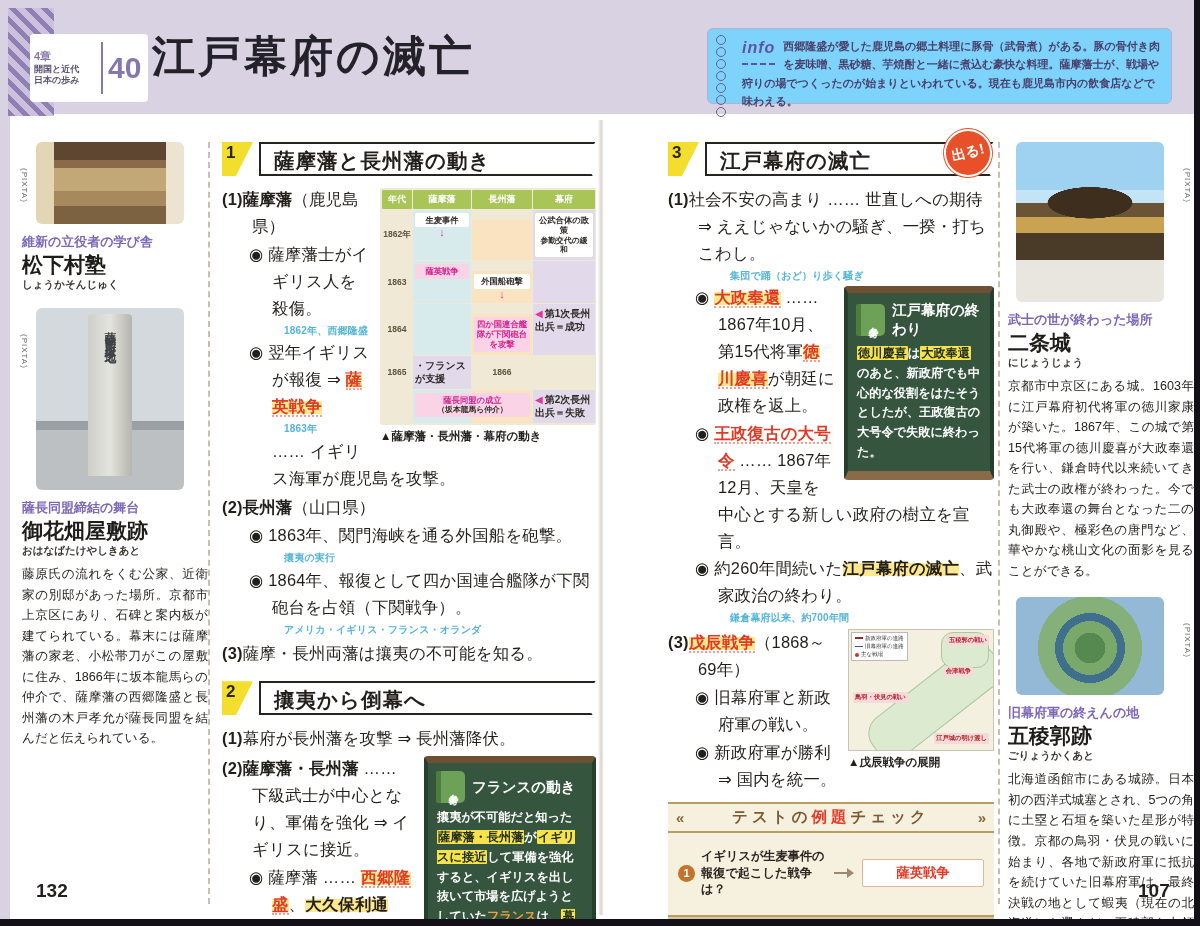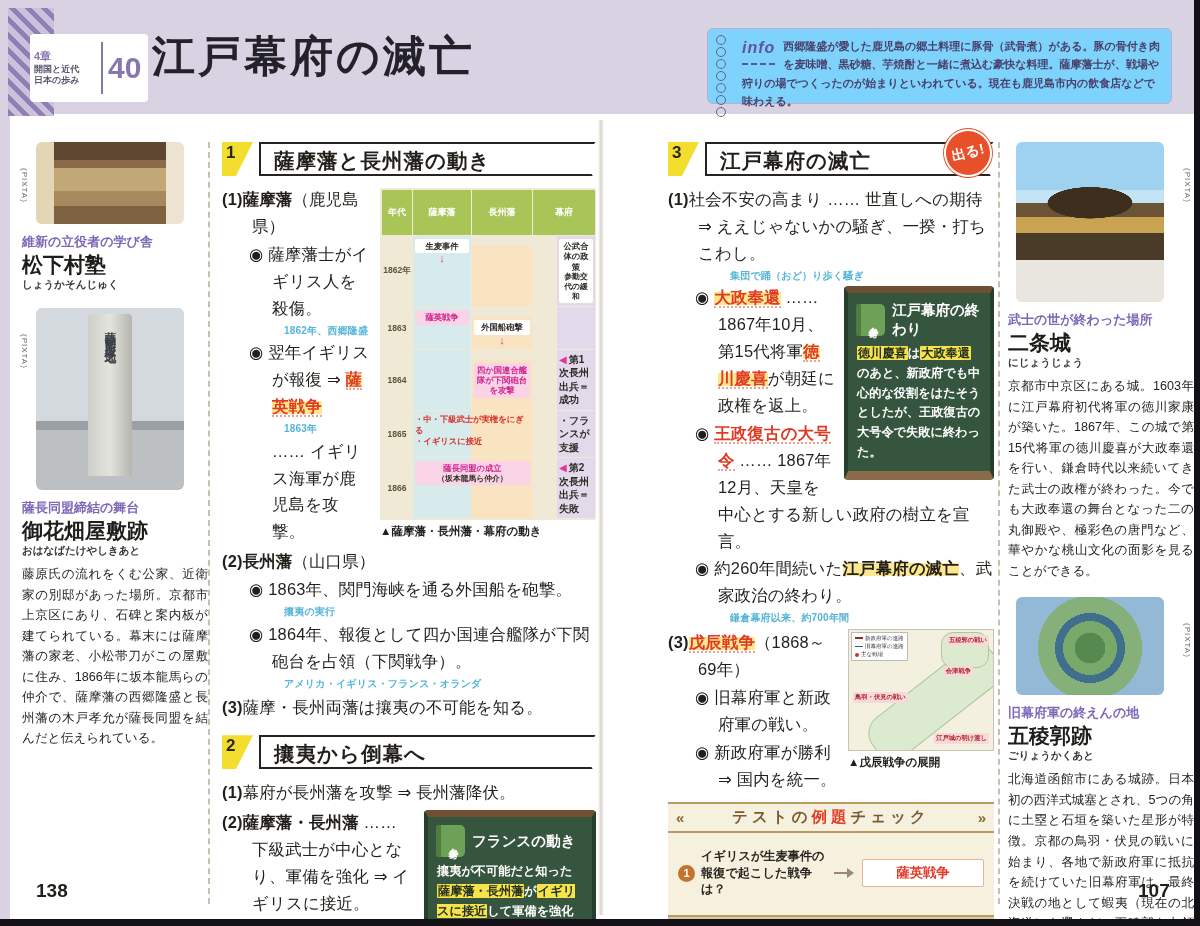--- a/index.html
+++ b/index.html
@@ -94,23 +94,23 @@
   .sg-bh{font-weight:700;background:linear-gradient(to top,rgba(0,0,0,0) 8%,#fde88f 8% 80%,rgba(0,0,0,0) 80%);}
   .sg-a{color:#55b5d8;font-size:10px;font-weight:700;}
   .sg-w{color:#fff;} .sg-or{color:#f2a13c;font-weight:700;}
   .sg-hl{background:#f6e34a;color:#23301f;padding:0 1px;border-radius:1px;}
 
   
   .timeline{float:right;width:216px;margin:2px 0 6px 10px;}
   .tl-grid{display:grid;grid-template-columns:30px 58px 60px 62px;gap:1px;background:#efe9d6;
            padding:2px;border-radius:2px;}
   .tl-h{background:#a9c457;color:#fff;font-size:9px;font-weight:700;text-align:center;
-        padding:16px 0;border-radius:1px;}
+        padding:3px 0;border-radius:1px;}
   .tl-y{font-size:8.5px;font-weight:700;color:#5c5338;display:flex;align-items:center;justify-content:center;text-align:right;}
-  .c-s{background:#d7eaec;} .c-c{background:#fae3c1;margin-top:10px;} .c-b{background:#e2d9eb;margin-left:24px;}
+  .c-s{background:#d7eaec;} .c-c{background:#fae3c1;margin-top:10px;} .c-b{background:#e2d9eb;}
   .cell{padding:3px 2px;min-height:30px;box-sizing:border-box;}
   .tbox{background:#fff;border-radius:2px;font-size:8.3px;line-height:1.25;text-align:center;
         color:#2f2b26;padding:2px;font-weight:700;}
   .tbox.pk{background:#fbd3e6;color:#d1268f;}
   .tbox .sub{display:block;color:#2f2b26;font-weight:700;font-size:7.8px;}
   .darr{color:#e0379f;font-weight:900;text-align:center;line-height:1;font-size:11px;}
   .larr{color:#e0379f;font-weight:900;margin-right:2px;}
   .tl-note{font-size:8.3px;color:#d8322c;font-weight:700;line-height:1.35;}
   .tl-plain{font-size:10px;font-weight:700;color:#2f2b26;line-height:1.35;}
   .sp2{grid-column:2/4;}
@@ -260,24 +260,20 @@
           <div class="tl-y">1864</div>
           <div class="cell c-s"></div>
           <div class="cell c-c">
             <div class="tbox pk">四か国連合艦隊が下関砲台を攻撃</div>
           </div>
           <div class="cell c-b">
             <div class="tl-plain"><span class="larr">◀</span><span>第1次長州出兵＝成功</span></div>
           </div>
 
           <div class="tl-y">1865</div>
-          <div class="cell sp2 mix">
-            <div class="tl-note">・中・下級武士が実権をにぎる</div>
-            <div class="tl-note">・イギリスに接近</div>
-          </div>
           <div class="cell c-b">
             <div class="tl-plain">・フランスが支援</div>
           </div>
 
           <div class="tl-y">1866</div>
           <div class="cell sp2 mix">
             <div class="tbox pk">
               <span>薩長同盟の成立</span><span class="sub">（坂本龍馬ら仲介）</span>
             </div>
           </div>
@@ -408,18 +404,18 @@
     <div class="card">
       <div class="photo p-gory"></div>
       <div class="credit">(PIXTA)</div>
       <div class="s-cap">旧幕府軍の終えんの地</div>
       <div class="s-title">五稜郭跡</div>
       <div class="s-read">ごりょうかくあと</div>
       <div class="s-body">北海道函館市にある城跡。日本初の西洋式城塞とされ、5つの角に土塁と石垣を築いた星形が特徴。京都の鳥羽・伏見の戦いに始まり、各地で新政府軍に抵抗を続けていた旧幕府軍は、最終決戦の地として蝦夷（現在の北海道）を選んだ。五稜郭を占領した旧幕府軍は激戦の末に降伏し、戊辰戦争はここに終結した。</div>
     </div>
   </div>
 
-  <div class="pgnum pg-l">138</div>
+  <div class="pgnum pg-l">132</div>
   <div class="pgnum pg-r">107</div>
 
   <div class="edge-b"></div>
   <div class="edge-r"></div>
 </div>
 
 </body></html>

